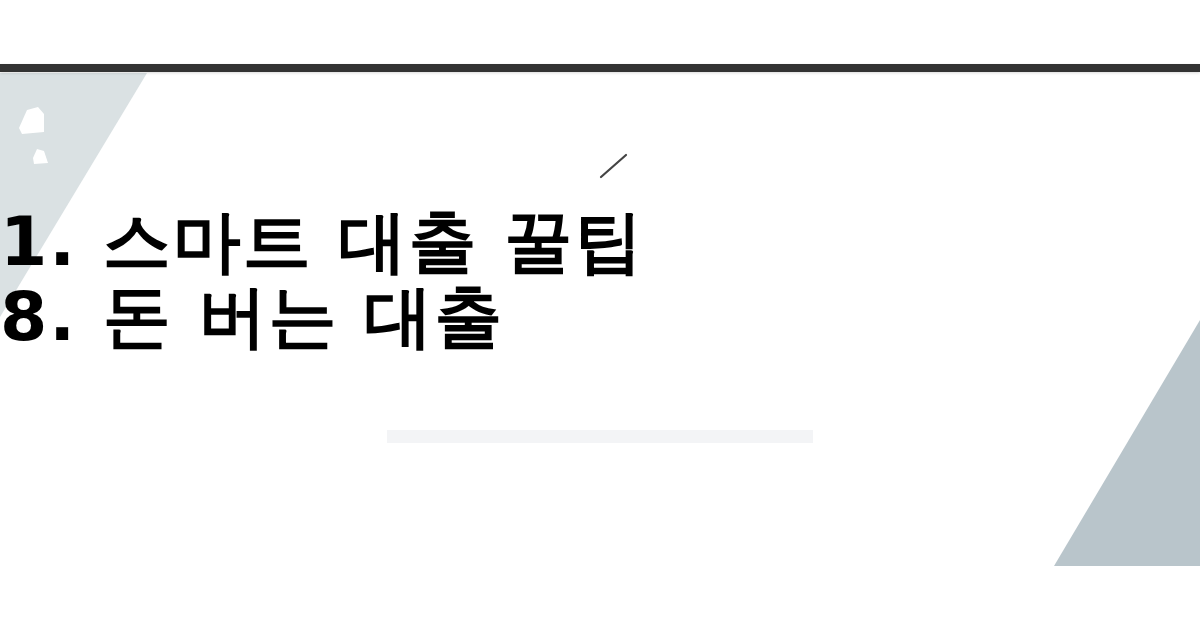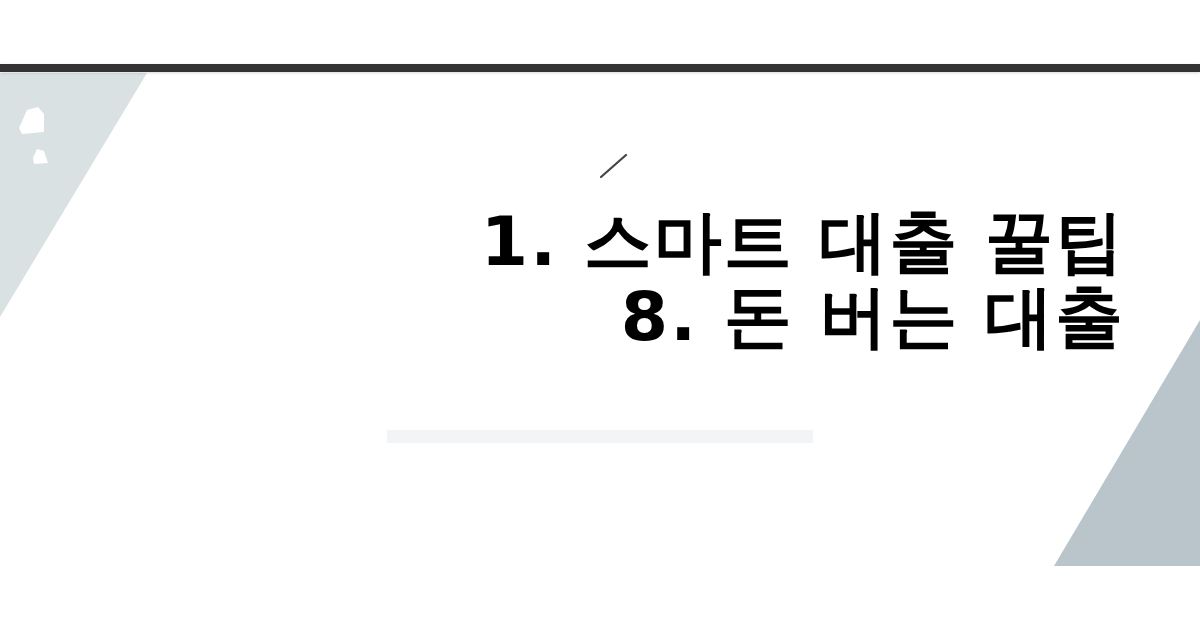--- a/index.html
+++ b/index.html
@@ -9,21 +9,21 @@
     font-family: "DejaVu Sans", "Liberation Sans", sans-serif;
   }
   .top-bar {
     position: absolute; left: 0; top: 64px; width: 1200px; height: 8px;
     background: #333333;
     box-shadow: 0 1px 3px rgba(0,0,0,0.15);
   }
   .deco-svg { position: absolute; left: 0; top: 0; width: 1200px; height: 630px; }
   .title-block {
     position: absolute; left: 0; top: 204px; width: 1125px;
-    text-align: right;
+    text-align: left;
   }
   .title-line {
     display: block;
     font-weight: bold;
     font-size: 68px;
     line-height: 75px;
     color: #000000;
     letter-spacing: 2px;
     white-space: nowrap;
   }

